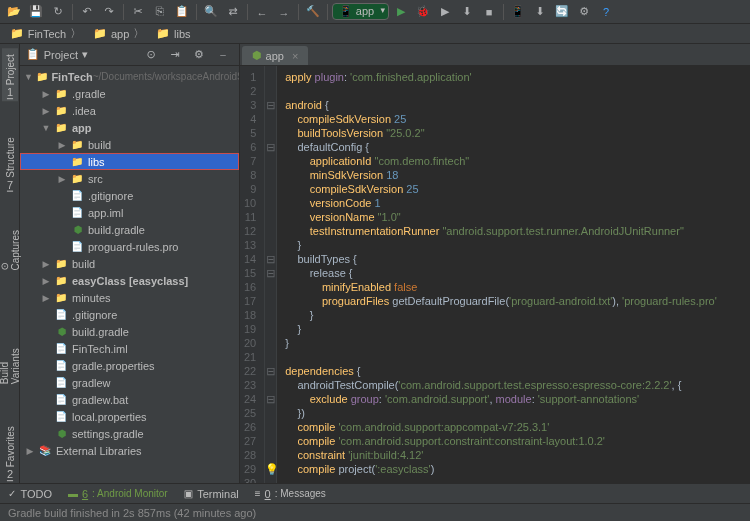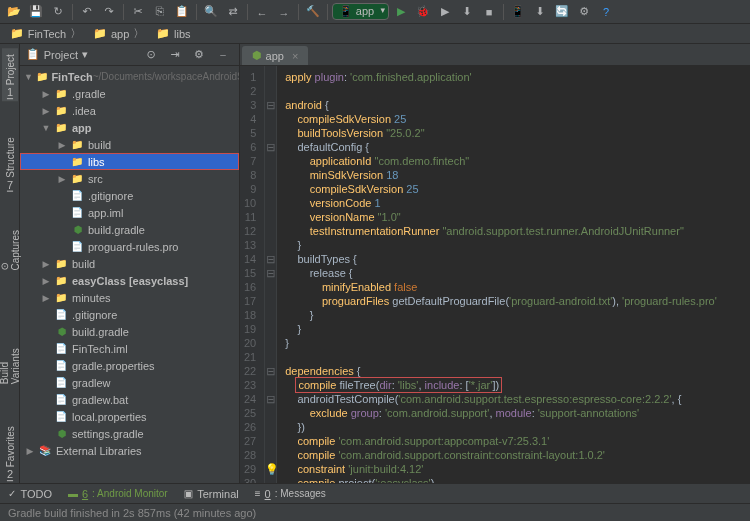--- a/index.html
+++ b/index.html
@@ -250,21 +250,20 @@
     }
     buildTypes {
         release {
             <span class="fn">minifyEnabled</span> <span class="kw">false</span>
             <span class="fn">proguardFiles</span> getDefaultProguardFile(<span class="str">'proguard-android.txt'</span>), <span class="str">'proguard-rules.pro'</span>
         }
     }
 }
 
 <span class="fn">dependencies</span> {
-    <span class="hl-box"><span class="fn">compile</span> fileTree(<span class="id">dir</span>: <span class="str">'libs'</span>, <span class="id">include</span>: [<span class="str">'*.jar'</span>])</span>
     androidTestCompile(<span class="str">'com.android.support.test.espresso:espresso-core:2.2.2'</span>, {
         <span class="fn">exclude</span> <span class="id">group</span>: <span class="str">'com.android.support'</span>, <span class="id">module</span>: <span class="str">'support-annotations'</span>
     })
     <span class="fn">compile</span> <span class="str">'com.android.support:appcompat-v7:25.3.1'</span>
     <span class="fn">compile</span> <span class="str">'com.android.support.constraint:constraint-layout:1.0.2'</span>
     <span class="fn">constraint</span> <span class="str">'junit:build:4.12'</span>
     <span class="fn">compile</span> project(<span class="str">':easyclass'</span>)
 
 }
 </div>

